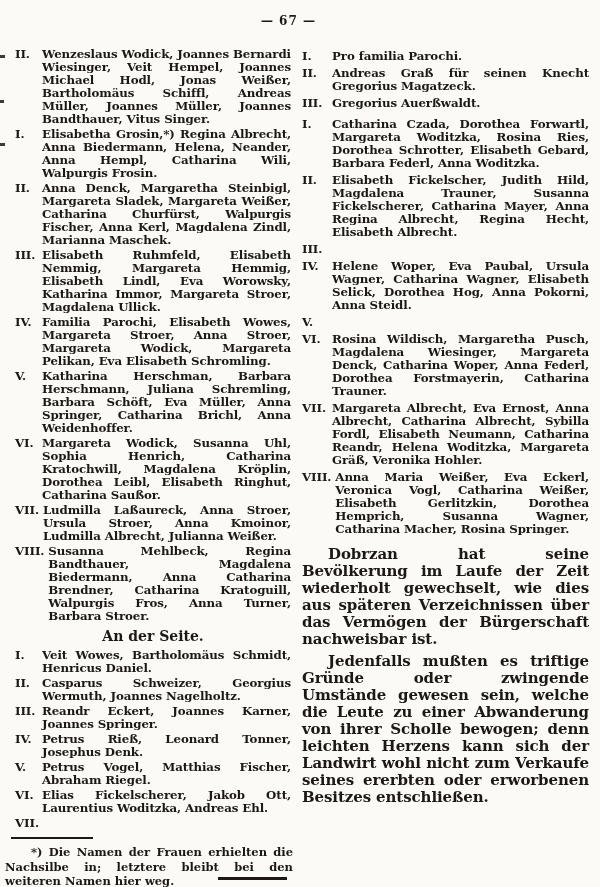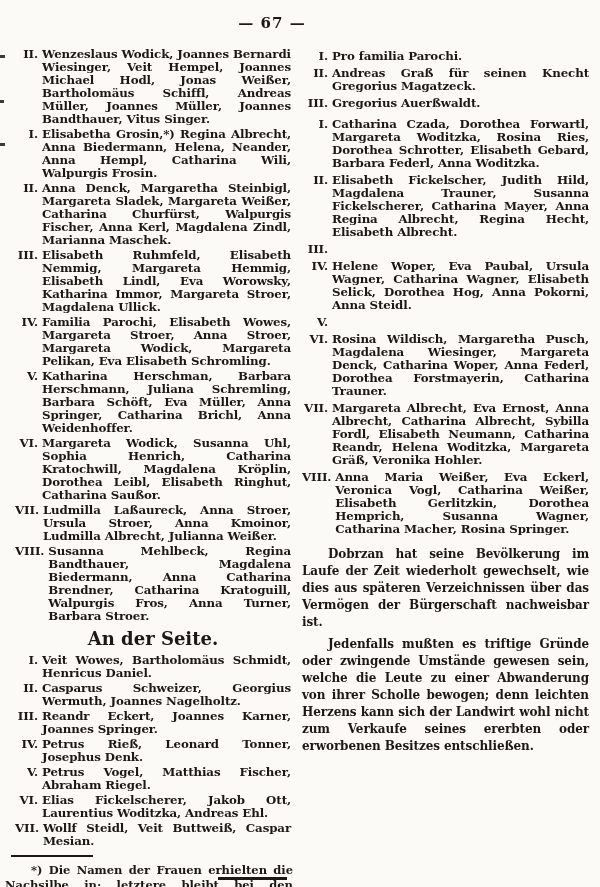--- a/index.html
+++ b/index.html
@@ -11,52 +11,52 @@
   body{
     position:relative;
     width:600px;height:887px;
     background:var(--paper);
     font-family:"DejaVu Serif", serif;
     color:var(--ink);
     overflow:hidden;
     -webkit-font-smoothing:antialiased;
   }
   .pageno{
-    position:absolute;top:14px;left:212px;width:120px;
-    text-align:center;font-size:15px;font-weight:bold;letter-spacing:1px;
+    position:absolute;top:14px;left:196px;width:120px;
+    text-align:right;font-size:12px;font-weight:bold;letter-spacing:1px;
   }
   .col{position:absolute;top:48px;}
   .col.left{left:15px;width:276px;}
   .col.right{left:302px;width:287px;top:50px;}
   .list .entry{
     display:flex;
     font-size:11.8px;line-height:13px;font-weight:bold;
     letter-spacing:-0.1px;
     margin-bottom:2px;
   }
   .col.right .list .entry{margin-bottom:4px;}
   .entry .num{
-    flex:0 0 27px;text-align:right;padding-right:4px;white-space:nowrap;
+    flex:0 0 27px;text-align:left;padding-right:4px;white-space:nowrap;
   }
   .col.right .entry .num{flex-basis:30px;}
   .entry .txt{flex:1;text-align:justify;}
   .heading{
-    text-align:center;font-size:18px;font-weight:bold;
+    text-align:center;font-size:14px;font-weight:bold;
     margin:5px 0 5px 0;
   }
   .fn-rule{
     width:82px;height:2px;background:var(--ink);
     margin:7px 0 6px -4px;
   }
   .footnote{
     font-size:11.5px;line-height:14.5px;font-weight:bold;
     text-align:justify;text-indent:26px;margin-left:-10px;width:288px;
   }
   .para{
-    font-size:12px;line-height:17px;font-weight:bold;
+    font-size:15px;line-height:17px;font-weight:bold;
     text-align:justify;text-indent:26px;letter-spacing:-0.1px;
   }
   .para.first{margin-top:10px;}
   .para.next{margin-top:5px;}
   .end-rule{
     position:absolute;left:218px;top:877px;width:69px;height:3px;
     background:var(--ink);
   }
   .speck{position:absolute;background:var(--ink);opacity:.85;}
   .speck.s1{left:0;top:55px;width:5px;height:3px;}
@@ -150,21 +150,20 @@
         <span class="txt">Petrus Vogel, Matthias Fischer, Abraham Riegel.</span>
       </div>
 
       <div class="entry">
         <span class="num">VI.</span>
         <span class="txt">Elias Fickelscherer, Jakob Ott, Laurentius Woditzka, Andreas Ehl.</span>
       </div>
 
       <div class="entry">
         <span class="num">VII.</span>
-        <span class="txt">Wollf Steidl, Veit Buttweiß, Caspar Mesian.</span>
       </div>
     </div>
 
   <div class="fn-rule"></div>
   <div class="footnote">*) Die Namen der Frauen erhielten die Nachsilbe in; letztere bleibt bei den weiteren Namen hier weg.</div>
 </div>
 
 <div class="col right">
   <div class="list">
 

